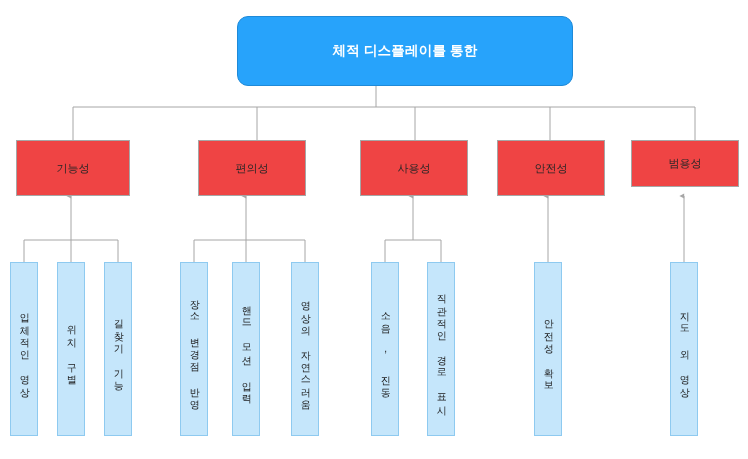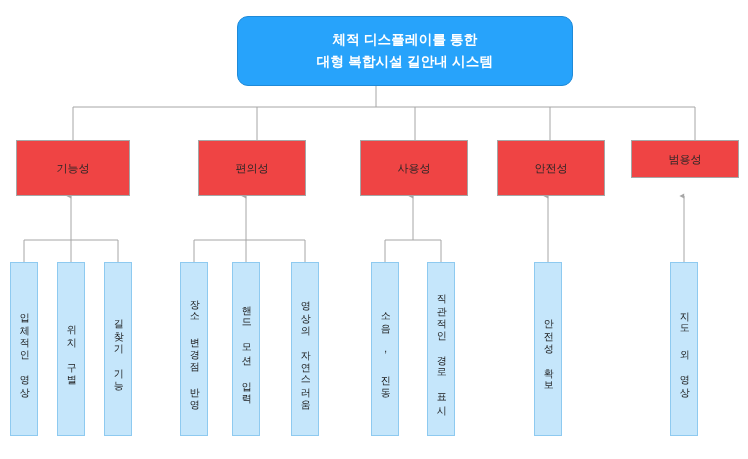--- a/index.html
+++ b/index.html
@@ -126,40 +126,39 @@
       <path d="M441,240 L441,262"></path>
 
       <path d="M548,262 L548,196" marker-end="url(#arrowup)"></path>
 
       <path d="M684,262 L684,196" marker-end="url(#arrowup)"></path>
     </g>
   </svg>
 
   <div class="node-root" style="left:237px; top:16px; width:336px; height:70px;border-radius:11px;">
     <span class="ln">체적 디스플레이를 통한</span>
-    <span class="ln">대형 복합시설 길안내 시스템</span>
   </div>
 
   <div class="node-cat" style="left:16px; top:140px; width:114px; height:56px;">
     <span>기능성</span>
   </div>
 
   <div class="node-cat" style="left:198px; top:140px; width:108px; height:56px;align-items:center;">
     <span>편의성</span>
   </div>
 
   <div class="node-cat" style="left:360px; top:140px; width:108px; height:56px;align-items:center;">
     <span>사용성</span>
   </div>
 
   <div class="node-cat" style="left:497px; top:140px; width:108px; height:56px;">
     <span>안전성</span>
   </div>
 
-  <div class="node-cat" style="left:631px; top:140px; width:108px; height:38px;">
+  <div class="node-cat" style="left:631px; top:140px; width:108px; height:47px;">
     <span>범용성</span>
   </div>
 
   <div class="node-leaf" style="left:10px; top:262px; width:28px; height:174px;">
     <span class="vtext">입체적인 영상</span>
   </div>
   <div class="node-leaf" style="left:57px; top:262px; width:28px; height:174px;">
     <span class="vtext">위치 구별</span>
   </div>
   <div class="node-leaf" style="left:104px; top:262px; width:28px; height:174px;">

